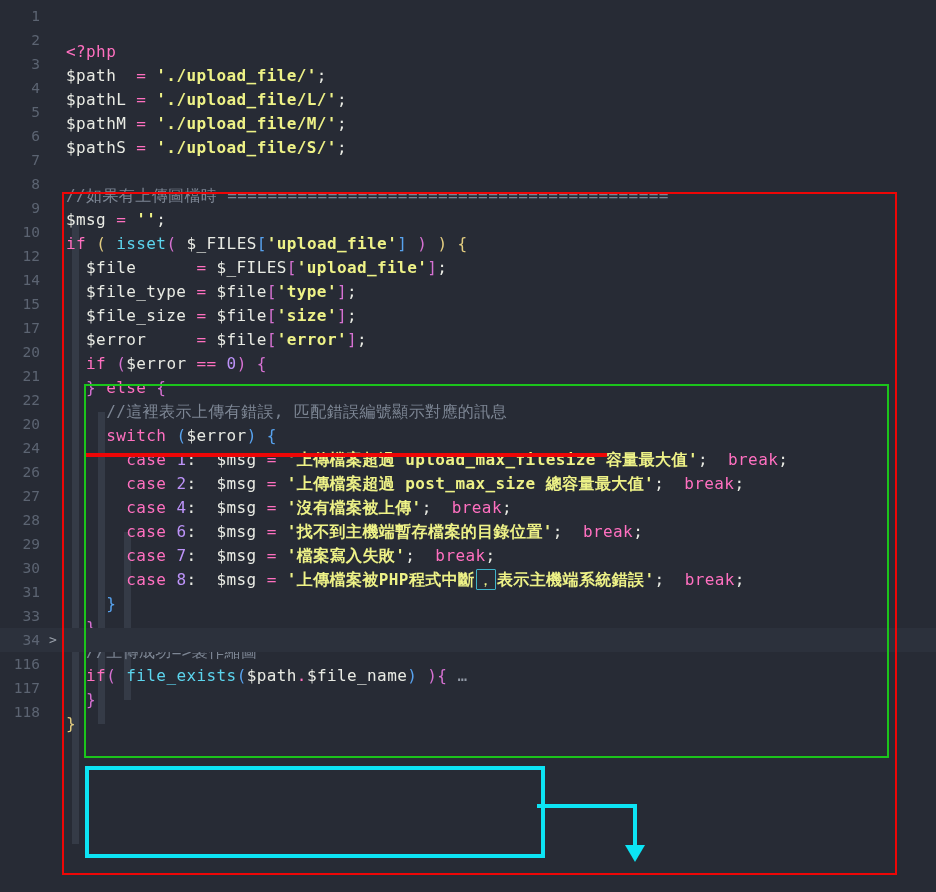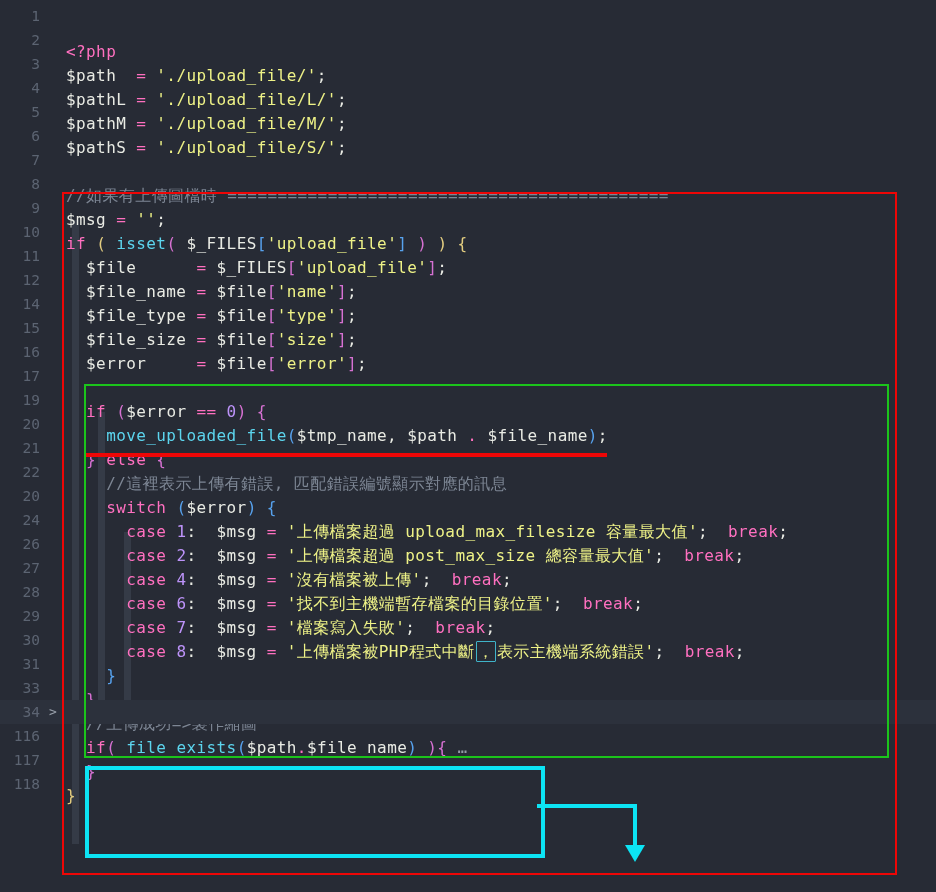--- a/index.html
+++ b/index.html
@@ -14,21 +14,21 @@
     background:var(--bg);
     font-family:"DejaVu Sans Mono","Liberation Mono",monospace;
   }
   .editor{position:absolute;left:0;top:0;right:0;bottom:0;padding-top:4px;}
   .row{display:flex;height:24px;line-height:24px;font-size:16px;letter-spacing:0.4px;white-space:pre;position:relative;z-index:2;}
   .row.hl{background:var(--line-hl);}
   .gut{width:40px;flex:none;text-align:right;color:var(--gutter);font-size:14.5px;letter-spacing:0;}
   .chev{width:26px;flex:none;text-align:center;color:var(--chev);font-size:13px;}
   .code{flex:1;margin-top:36px;}
   .t-v{color:var(--c-v);} .t-k{color:var(--c-k);} .t-f{color:var(--c-f);}
-  .t-s{color:var(--c-s);} .t-n{color:var(--c-n);} .t-c{color:var(--c-c);}
+  .t-s{color:var(--c-s);font-weight:bold;} .t-n{color:var(--c-n);} .t-c{color:var(--c-c);}
   .t-g1{color:var(--c-g1);} .t-g2{color:var(--c-g2);} .t-g3{color:var(--c-g3);}
   .t-e{color:var(--c-e);}
   .t-u{color:var(--c-s);border:1px solid #3fb3c9;border-radius:1px;padding:0 1px;margin:0 1px;}
   .indent-bar{position:absolute;width:7px;background:var(--bar);z-index:1;}
   #bar1{left:72px;top:220px;height:624px;}
   #bar2{left:98px;top:412px;height:312px;}
   #bar3{left:124px;top:532px;height:168px;}
   .ann{position:absolute;z-index:5;pointer-events:none;}
   #red-box{left:62px;top:192px;width:831px;height:679px;border:2px solid var(--ann-red);}
   #green-box{left:84px;top:384px;width:801px;height:370px;border:2px solid var(--ann-green);}
@@ -49,27 +49,24 @@
       <div class="row"><span class="gut">1</span><span class="chev"></span><span class="code"><span class="t-k">&lt;?php</span></span></div>
       <div class="row"><span class="gut">2</span><span class="chev"></span><span class="code"><span class="t-v">$path  </span><span class="t-k">= </span><span class="t-s">'./upload_file/'</span><span class="t-v">;</span></span></div>
       <div class="row"><span class="gut">3</span><span class="chev"></span><span class="code"><span class="t-v">$pathL </span><span class="t-k">= </span><span class="t-s">'./upload_file/L/'</span><span class="t-v">;</span></span></div>
       <div class="row"><span class="gut">4</span><span class="chev"></span><span class="code"><span class="t-v">$pathM </span><span class="t-k">= </span><span class="t-s">'./upload_file/M/'</span><span class="t-v">;</span></span></div>
       <div class="row"><span class="gut">5</span><span class="chev"></span><span class="code"><span class="t-v">$pathS </span><span class="t-k">= </span><span class="t-s">'./upload_file/S/'</span><span class="t-v">;</span></span></div>
       <div class="row"><span class="gut">6</span><span class="chev"></span><span class="code"></span></div>
       <div class="row"><span class="gut">7</span><span class="chev"></span><span class="code"><span class="t-c">//如果有上傳圖檔時 ============================================</span></span></div>
       <div class="row"><span class="gut">8</span><span class="chev"></span><span class="code"><span class="t-v">$msg </span><span class="t-k">= </span><span class="t-s">''</span><span class="t-v">;</span></span></div>
       <div class="row"><span class="gut">9</span><span class="chev"></span><span class="code"><span class="t-k">if</span><span class="t-v"> </span><span class="t-g1">(</span><span class="t-v"> </span><span class="t-f">isset</span><span class="t-g2">(</span><span class="t-v"> $_FILES</span><span class="t-g3">[</span><span class="t-s">'upload_file'</span><span class="t-g3">]</span><span class="t-v"> </span><span class="t-g2">)</span><span class="t-v"> </span><span class="t-g1">)</span><span class="t-v"> </span><span class="t-g1">{</span></span></div>
       <div class="row"><span class="gut">10</span><span class="chev"></span><span class="code"><span class="t-v">  $file      </span><span class="t-k">= </span><span class="t-v">$_FILES</span><span class="t-g2">[</span><span class="t-s">'upload_file'</span><span class="t-g2">]</span><span class="t-v">;</span></span></div>
-      <div class="row"><span class="gut">11</span><span class="chev"></span><span class="code"><span class="t-v">  $file_name </span><span class="t-k">= </span><span class="t-v">$file</span><span class="t-g2">[</span><span class="t-s">'name'</span><span class="t-g2">]</span><span class="t-v">;</span></span></div>
       <div class="row"><span class="gut">12</span><span class="chev"></span><span class="code"><span class="t-v">  $file_type </span><span class="t-k">= </span><span class="t-v">$file</span><span class="t-g2">[</span><span class="t-s">'type'</span><span class="t-g2">]</span><span class="t-v">;</span></span></div>
       <div class="row"><span class="gut">14</span><span class="chev"></span><span class="code"><span class="t-v">  $file_size </span><span class="t-k">= </span><span class="t-v">$file</span><span class="t-g2">[</span><span class="t-s">'size'</span><span class="t-g2">]</span><span class="t-v">;</span></span></div>
       <div class="row"><span class="gut">15</span><span class="chev"></span><span class="code"><span class="t-v">  $error     </span><span class="t-k">= </span><span class="t-v">$file</span><span class="t-g2">[</span><span class="t-s">'error'</span><span class="t-g2">]</span><span class="t-v">;</span></span></div>
-      <div class="row"><span class="gut">16</span><span class="chev"></span><span class="code"></span></div>
       <div class="row"><span class="gut">17</span><span class="chev"></span><span class="code"><span class="t-v">  </span><span class="t-k">if</span><span class="t-v"> </span><span class="t-g2">(</span><span class="t-v">$error </span><span class="t-k">== </span><span class="t-n">0</span><span class="t-g2">)</span><span class="t-v"> </span><span class="t-g2">{</span></span></div>
-      <div class="row"><span class="gut">19</span><span class="chev"></span><span class="code"><span class="t-v">    </span><span class="t-f">move_uploaded_file</span><span class="t-g3">(</span><span class="t-v">$tmp_name, $path </span><span class="t-k">. </span><span class="t-v">$file_name</span><span class="t-g3">)</span><span class="t-v">;</span></span></div>
       <div class="row"><span class="gut">20</span><span class="chev"></span><span class="code"><span class="t-v">  </span><span class="t-g2">}</span><span class="t-v"> </span><span class="t-k">else</span><span class="t-v"> </span><span class="t-g2">{</span></span></div>
       <div class="row"><span class="gut">21</span><span class="chev"></span><span class="code"><span class="t-c">    //這裡表示上傳有錯誤, 匹配錯誤編號顯示對應的訊息</span></span></div>
       <div class="row"><span class="gut">22</span><span class="chev"></span><span class="code"><span class="t-v">    </span><span class="t-k">switch</span><span class="t-v"> </span><span class="t-g3">(</span><span class="t-v">$error</span><span class="t-g3">)</span><span class="t-v"> </span><span class="t-g3">{</span></span></div>
       <div class="row"><span class="gut">20</span><span class="chev"></span><span class="code"><span class="t-v">      </span><span class="t-k">case </span><span class="t-n">1</span><span class="t-v">:  $msg </span><span class="t-k">= </span><span class="t-s">'上傳檔案超過 upload_max_filesize 容量最大值'</span><span class="t-v">;  </span><span class="t-k">break</span><span class="t-v">;</span></span></div>
       <div class="row"><span class="gut">24</span><span class="chev"></span><span class="code"><span class="t-v">      </span><span class="t-k">case </span><span class="t-n">2</span><span class="t-v">:  $msg </span><span class="t-k">= </span><span class="t-s">'上傳檔案超過 post_max_size 總容量最大值'</span><span class="t-v">;  </span><span class="t-k">break</span><span class="t-v">;</span></span></div>
       <div class="row"><span class="gut">26</span><span class="chev"></span><span class="code"><span class="t-v">      </span><span class="t-k">case </span><span class="t-n">4</span><span class="t-v">:  $msg </span><span class="t-k">= </span><span class="t-s">'沒有檔案被上傳'</span><span class="t-v">;  </span><span class="t-k">break</span><span class="t-v">;</span></span></div>
       <div class="row"><span class="gut">27</span><span class="chev"></span><span class="code"><span class="t-v">      </span><span class="t-k">case </span><span class="t-n">6</span><span class="t-v">:  $msg </span><span class="t-k">= </span><span class="t-s">'找不到主機端暫存檔案的目錄位置'</span><span class="t-v">;  </span><span class="t-k">break</span><span class="t-v">;</span></span></div>
       <div class="row"><span class="gut">28</span><span class="chev"></span><span class="code"><span class="t-v">      </span><span class="t-k">case </span><span class="t-n">7</span><span class="t-v">:  $msg </span><span class="t-k">= </span><span class="t-s">'檔案寫入失敗'</span><span class="t-v">;  </span><span class="t-k">break</span><span class="t-v">;</span></span></div>
       <div class="row"><span class="gut">29</span><span class="chev"></span><span class="code"><span class="t-v">      </span><span class="t-k">case </span><span class="t-n">8</span><span class="t-v">:  $msg </span><span class="t-k">= </span><span class="t-s">'上傳檔案被PHP程式中斷</span><span class="t-u">，</span><span class="t-s">表示主機端系統錯誤'</span><span class="t-v">;  </span><span class="t-k">break</span><span class="t-v">;</span></span></div>
       <div class="row"><span class="gut">30</span><span class="chev"></span><span class="code"><span class="t-v">    </span><span class="t-g3">}</span></span></div>

